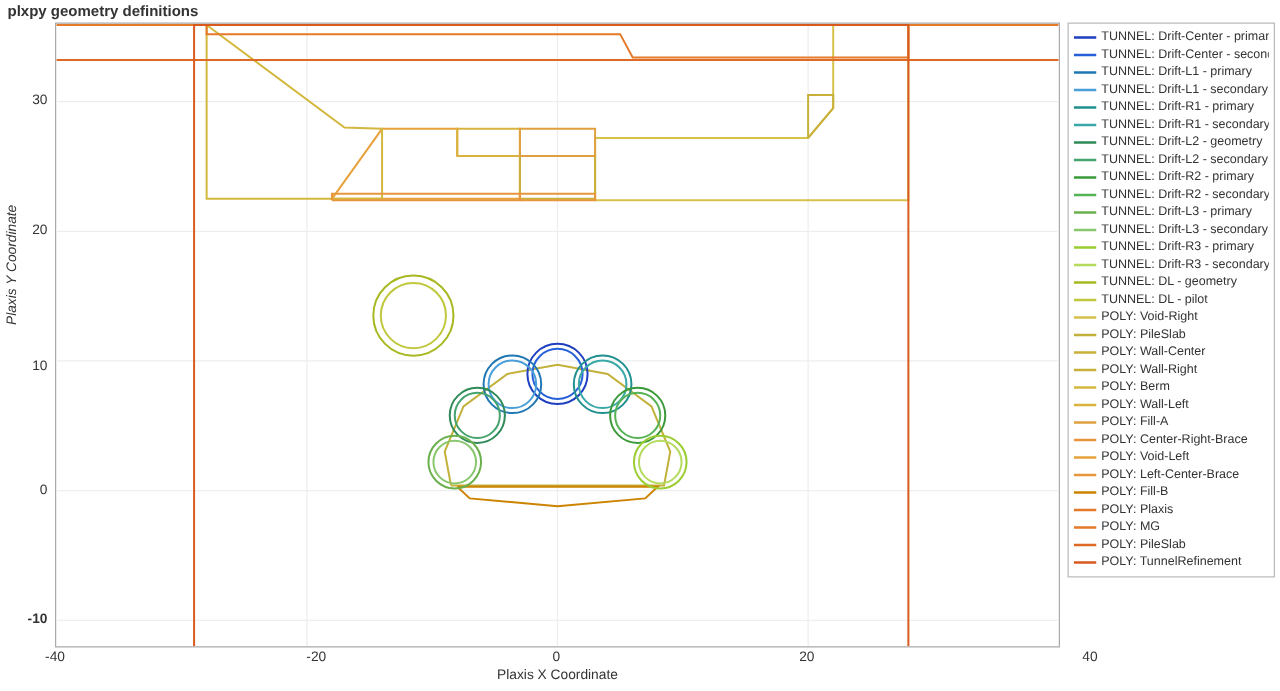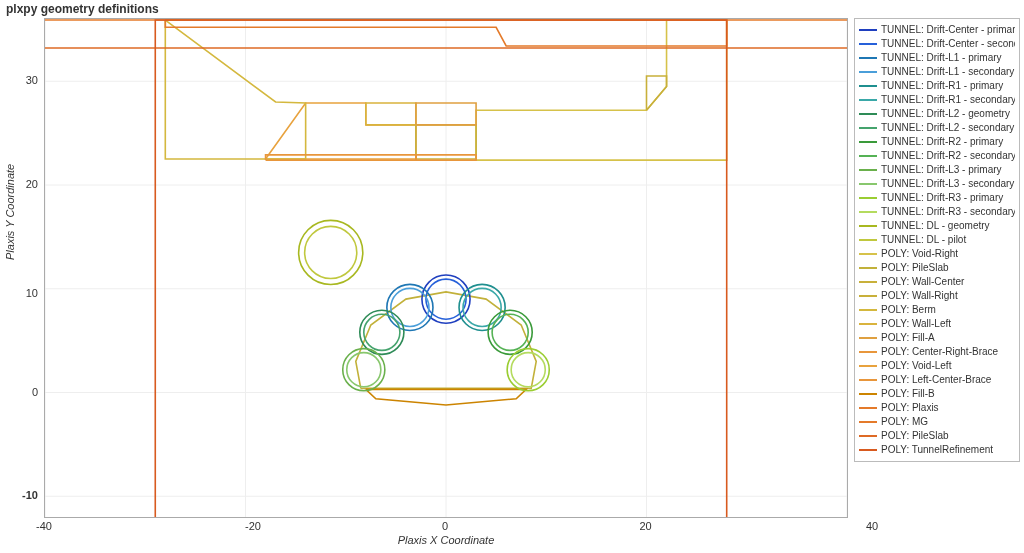--- a/index.html
+++ b/index.html
@@ -38,21 +38,20 @@
     font-style: italic;
     font-size: 11px;
     white-space: nowrap;
   }
   .xlabel {
     position: absolute;
     left: 44px;
     width: 804px;
     top: 534px;
     text-align: center;
-    font-style: italic;
     font-size: 11px;
   }
   .xticks {
     position: absolute;
     left: 44px;
     top: 520px;
     width: 804px;
   }
   .xticks span {
     position: absolute;

